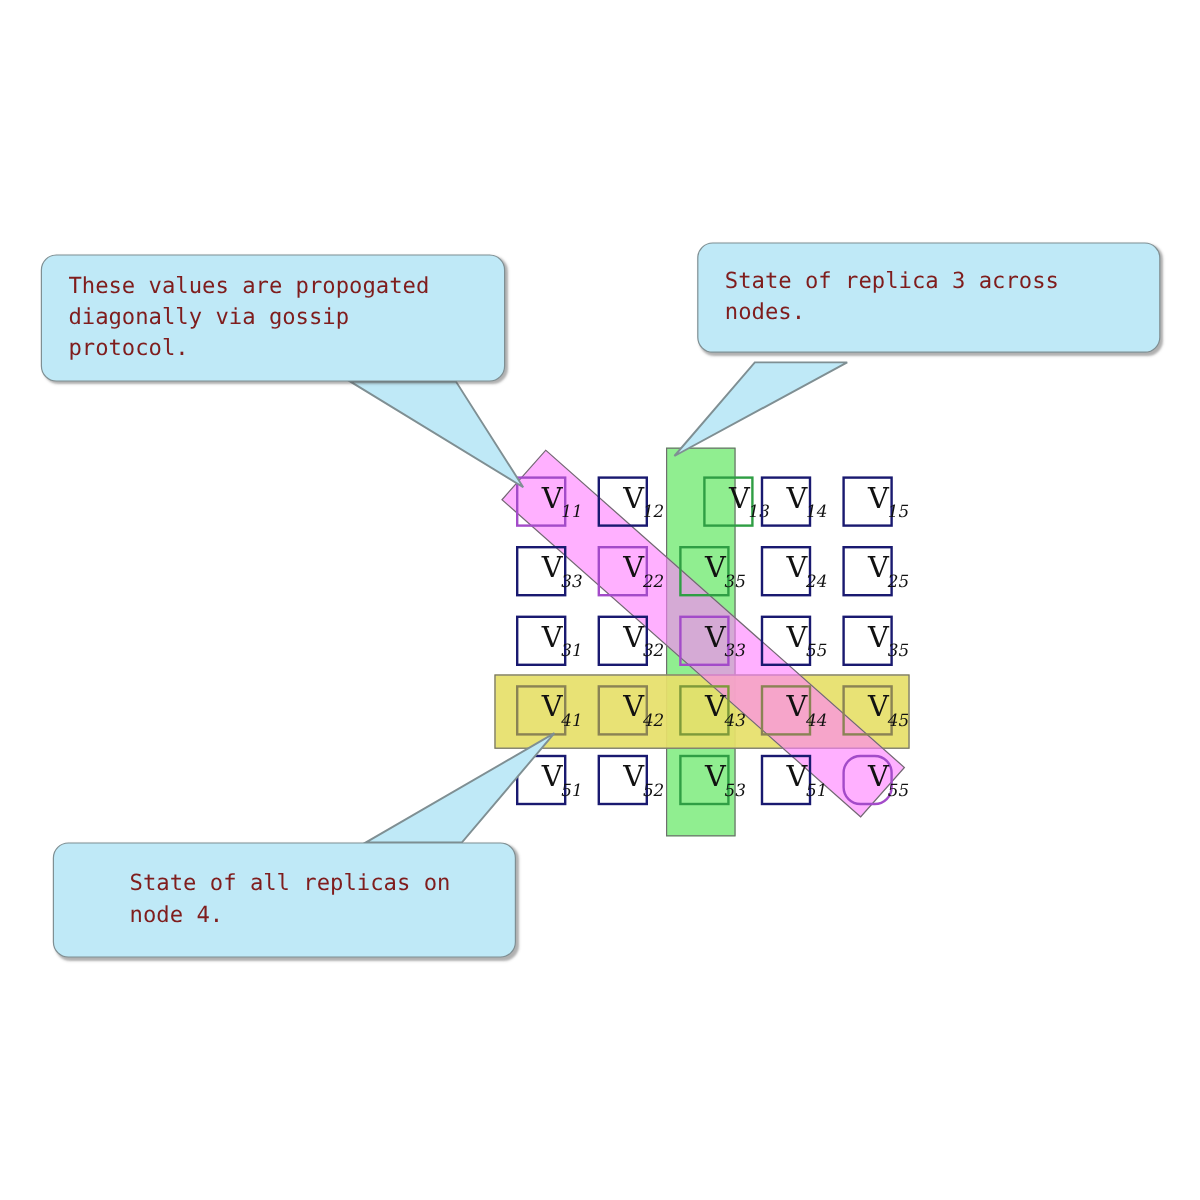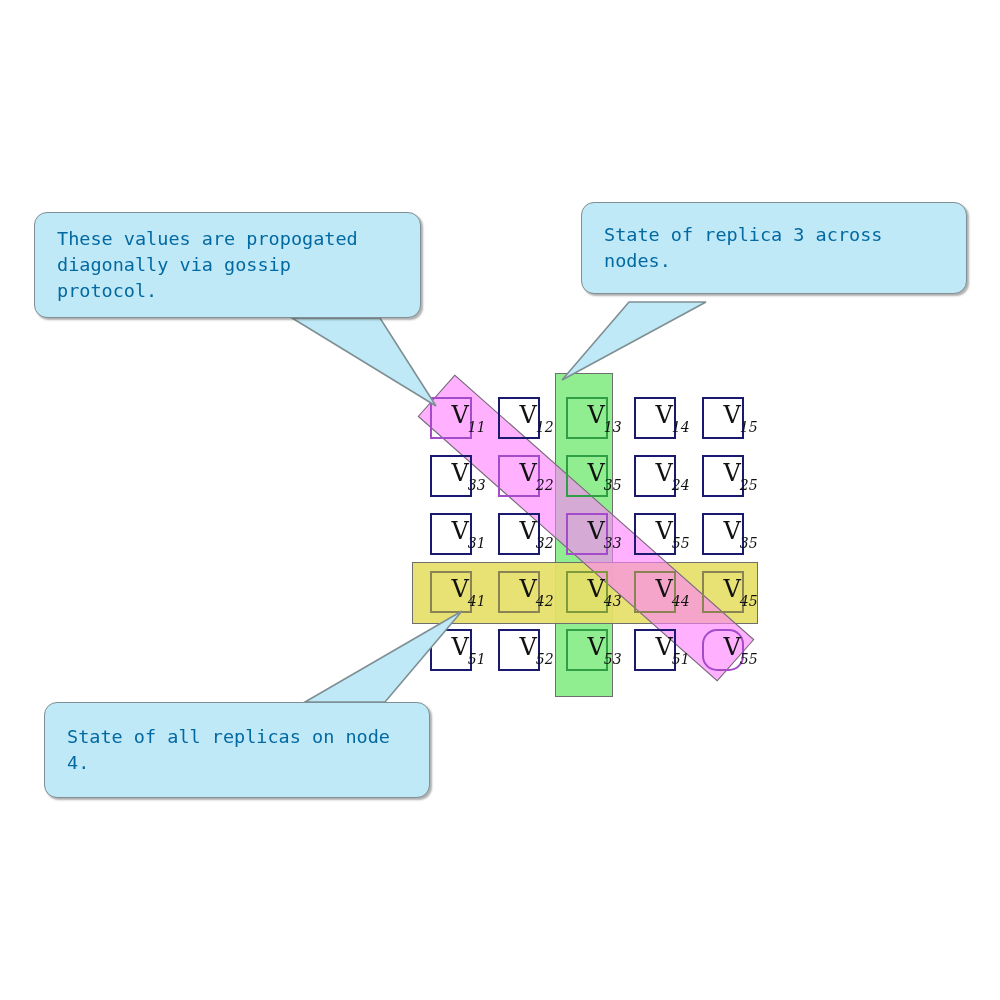--- a/index.html
+++ b/index.html
@@ -13,35 +13,35 @@
 
   
   .callout{
     position:absolute;
     background:#bfe9f7;
     border:1.6px solid #7f8f93;
     border-radius:13px;
     box-sizing:border-box;
     box-shadow:2px 2px 2px rgba(80,80,80,.45);
     display:flex;align-items:center;
-    color:#0369a1;
+    color:#7f1d1d;
     font-family:"DejaVu Sans Mono", monospace;
     z-index:40;
   }
   .callout .ctext{
     display:block;width:100%;
     padding:0 22px;
     font-size:18.5px;
     line-height:26px;
     white-space:pre-line;
     letter-spacing:0px;
   }
   #callout-gossip{left:34px;top:212px;width:387px;height:106px;}
   #callout-replica{left:581px;top:202px;width:386px;height:92px;}
-  #callout-node{left:44px;top:702px;width:386px;height:96px;}
+  #callout-node{left:44px;top:702px;width:386px;height:96px;padding-left:41px;}
 
   
   #tails{position:absolute;left:0;top:0;width:1000px;height:1000px;z-index:35;}
 
   
   .band{position:absolute;box-sizing:border-box;}
   #band-col{
     left:555px;top:373px;width:58px;height:324px;
     background:#90ee90;
     border:1.8px solid #6e6e6e;
@@ -99,21 +99,21 @@
   <div class="band" id="band-row"></div>
   <div class="band" id="band-diag"></div>
 
   <div id="grid">
       <div class="cell hl-diag" style="left: 430px; top: 397px;">
         <span class="v">V<sub>11</sub></span>
       </div>
       <div class="cell " style="left: 498px; top: 397px;">
         <span class="v">V<sub>12</sub></span>
       </div>
-      <div class="cell hl-green" style="left: 566px; top: 397px;">
+      <div class="cell hl-green" style="left: 586px; top: 397px;">
         <span class="v">V<sub>13</sub></span>
       </div>
       <div class="cell " style="left: 634px; top: 397px;">
         <span class="v">V<sub>14</sub></span>
       </div>
       <div class="cell " style="left: 702px; top: 397px;">
         <span class="v">V<sub>15</sub></span>
       </div>
       <div class="cell " style="left: 430px; top: 455px;">
         <span class="v">V<sub>33</sub></span>

